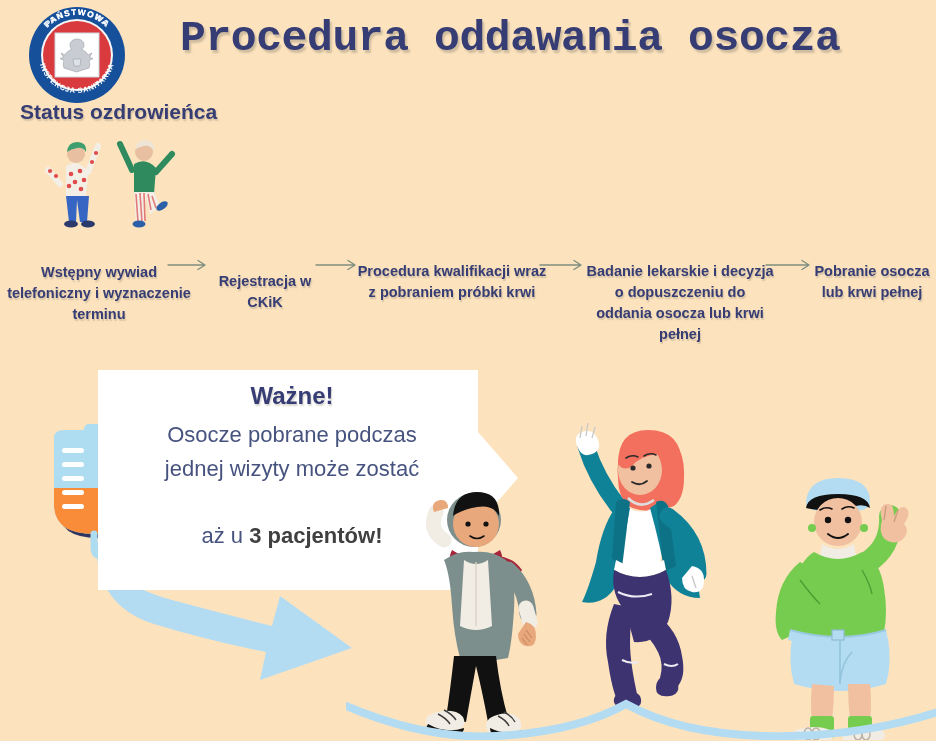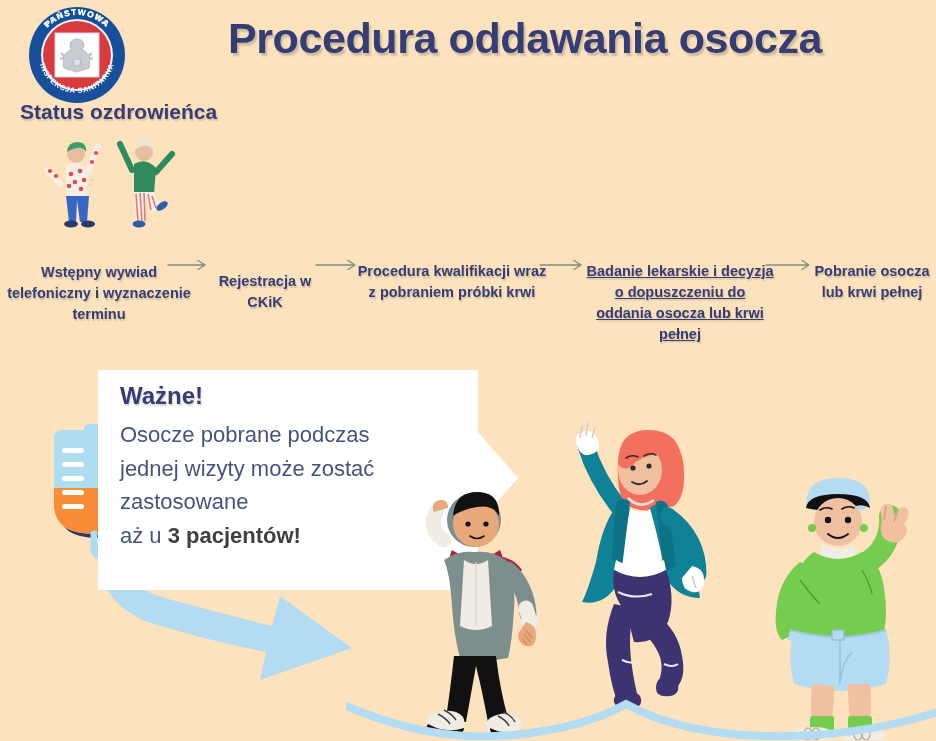--- a/index.html
+++ b/index.html
@@ -29,27 +29,27 @@
     width: 102px;
     height: 98px;
   }
 
   
   #title {
     position: absolute;
     left: 180px;
     top: 16px;
     width: 690px;
-    text-align: center;
     font-size: 43px;
     font-weight: bold;
     color: #363C74;
     letter-spacing: -0.4px;
     text-shadow: 2px 3px 2px rgba(150,140,120,0.45);
     line-height: 1.05;
+    font-family: Liberation Mono, monospace;
   }
 
   
   #status-heading {
     position: absolute;
     left: 20px;
     top: 100px;
     font-size: 21px;
     font-weight: bold;
     color: #363C74;
@@ -80,21 +80,21 @@
     text-align: center;
     font-size: 14.5px;
     font-weight: bold;
     color: #363C74;
     line-height: 1.45;
     text-shadow: 1px 1.5px 1.2px rgba(150,140,120,0.38);
   }
   .step.s0 { left: 6px;   width: 186px; top: 4px; }
   .step.s1 { left: 206px; width: 118px; top: 13px; }
   .step.s2 { left: 356px; width: 192px; top: 3px; }
-  .step.s3 { left: 586px; width: 188px; top: 3px; text-decoration: underline; }
+  .step.s3 { left: 586px; width: 188px; top: 3px; }
   .step.s4 { left: 812px; width: 120px; top: 3px; }
 
   .arrow-conn {
     position: absolute;
     height: 20px;
   }
   .arrow-conn svg { display: block; overflow: visible; }
   .a0 { left: 168px; top: 258px; width: 42px; }
   .a1 { left: 316px; top: 258px; width: 44px; }
   .a2 { left: 540px; top: 258px; width: 46px; }
@@ -117,21 +117,21 @@
     height: 0;
     border-top: 46px solid transparent;
     border-bottom: 46px solid transparent;
     border-left: 40px solid #FFFFFF;
   }
   #callout-text {
     position: absolute;
     left: 120px;
     top: 378px;
     width: 344px;
-    text-align: left;
+    text-align: center;
     color: #47537F;
     font-size: 22px;
     line-height: 1.52;
   }
   #callout-title {
     display: block;
     font-size: 24px;
     font-weight: bold;
     color: #363C74;
     margin-bottom: 4px;
@@ -312,21 +312,21 @@
       <path d="M50 110 v14 q0 8 10 8 h46" stroke="#AEDCF0" stroke-width="7" fill="none" stroke-linecap="round"></path>
     </svg>
   </div>
 
   <div id="callout"></div>
   <div id="callout-tip"></div>
   <div id="callout-text">
     <span id="callout-title">Ważne!</span>
     <span>Osocze pobrane podczas</span><br>
     <span>jednej wizyty może zostać</span><br>
-    <span>zastosowane</span><br>
+    <br>
     <span>aż u </span><span class="hl">3 pacjentów!</span>
   </div>
 
   <div id="person-1">
     <svg viewBox="0 0 165 270" width="165" height="270" aria-hidden="true">
 
       <path d="M46 72 q-16 -10 -8 -28" stroke="#F2EDE4" stroke-width="15" fill="none" stroke-linecap="round"></path>
       <path d="M36 44 q-4 -10 6 -12 q8 -1 8 8" fill="#E8A87C"></path>
 
       <circle cx="76" cy="52" r="27" fill="#7D8F8C"></circle>

